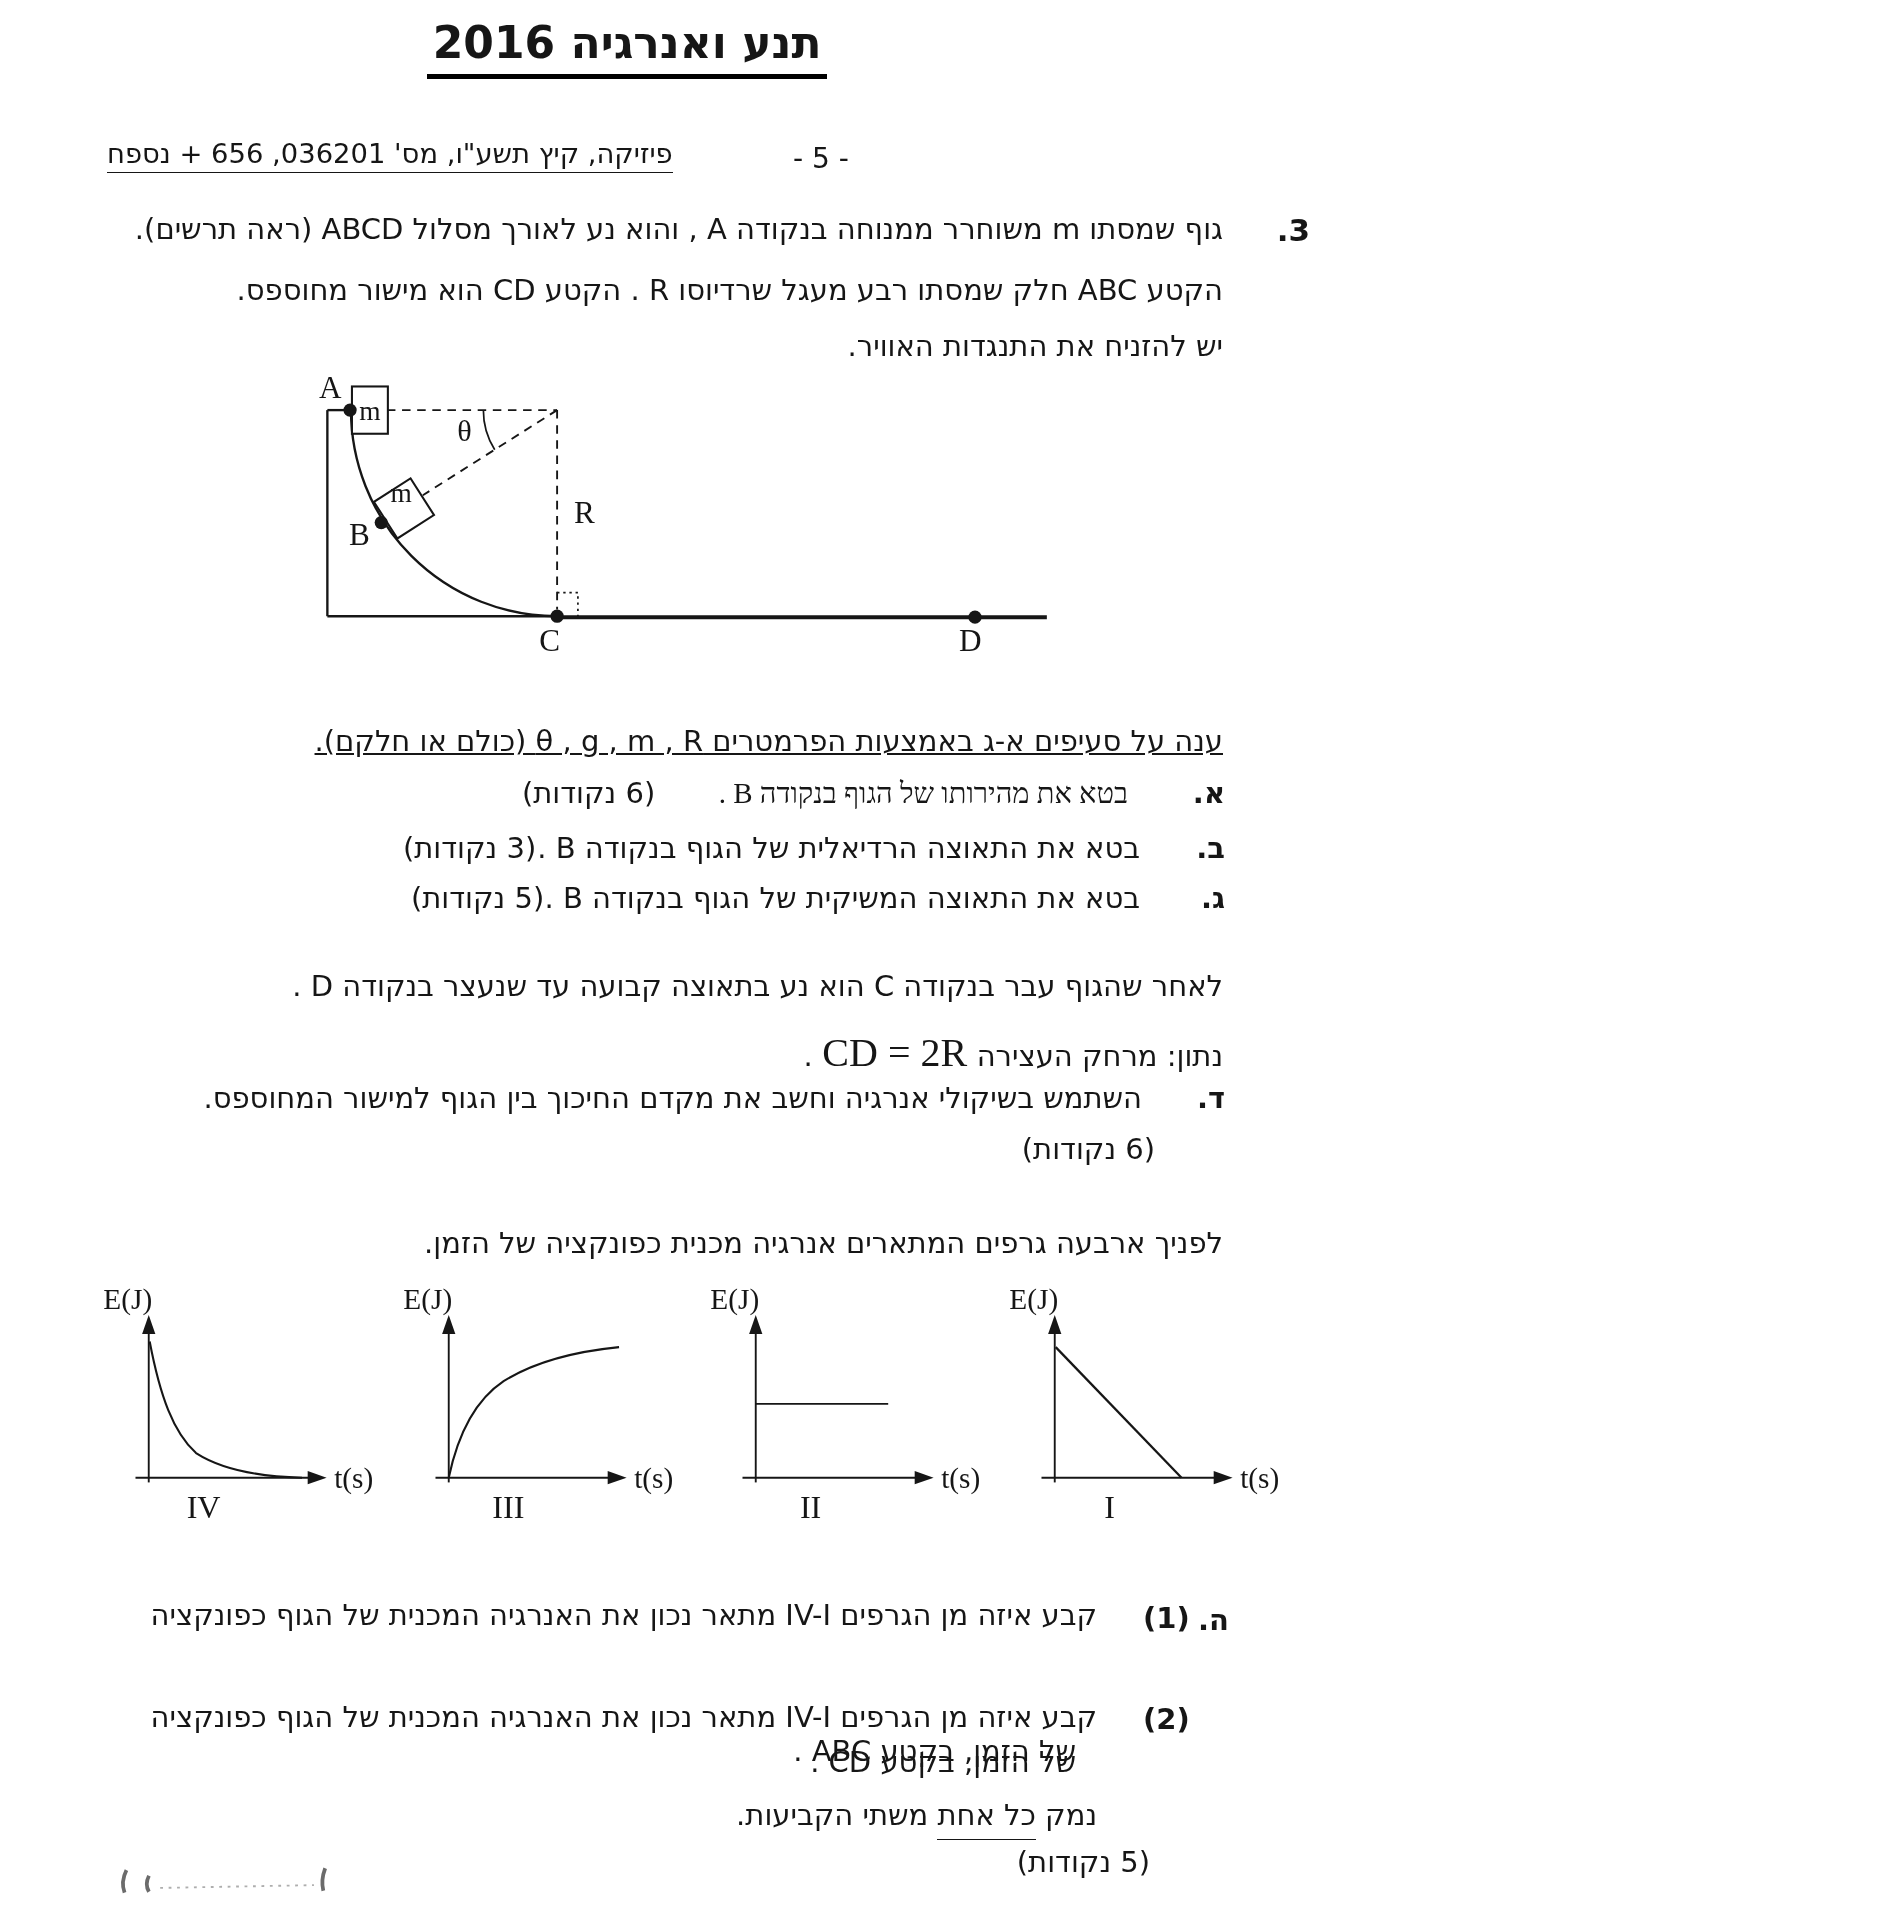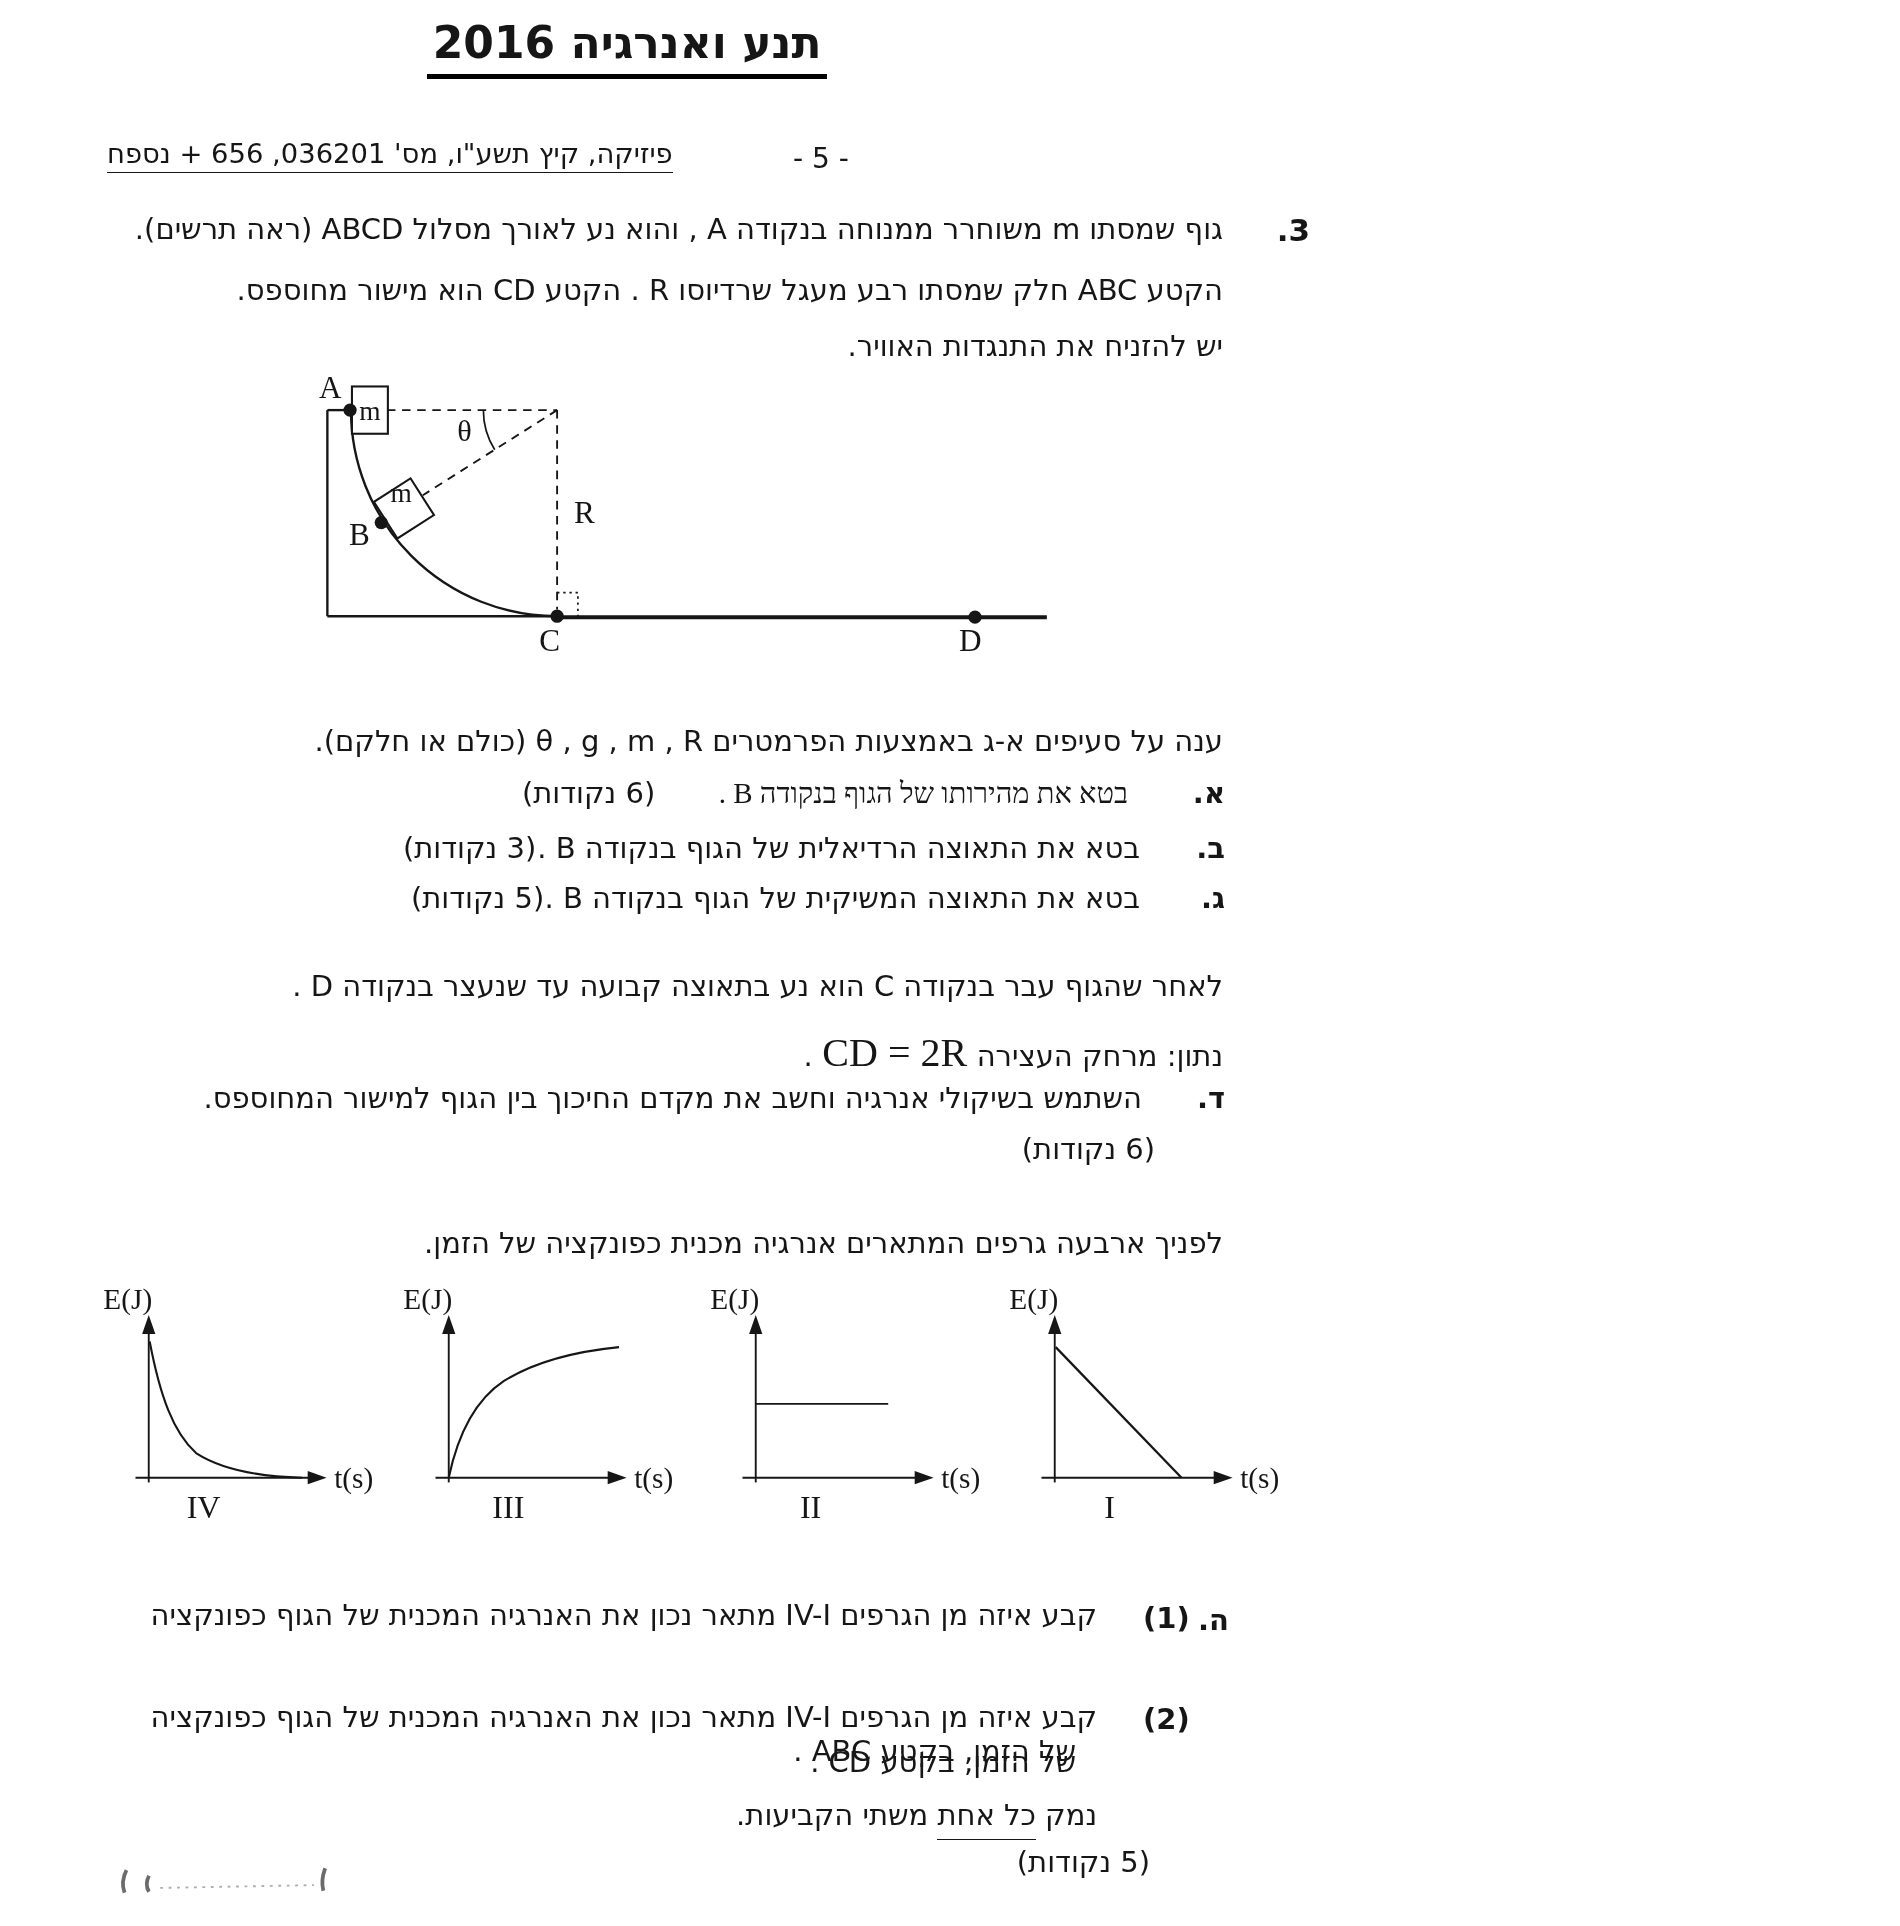--- a/index.html
+++ b/index.html
@@ -72,21 +72,21 @@
     <text x="110" y="40" font-size="33" text-anchor="end">A</text>
     <text x="140" y="63" font-size="29" text-anchor="middle">m</text>
     <text x="140" y="196" font-size="33" text-anchor="end">B</text>
     <text x="173" y="150" font-size="29" text-anchor="middle">m</text>
     <text x="330" y="308" font-size="33" text-anchor="middle">C</text>
     <text x="775" y="308" font-size="33" text-anchor="middle">D</text>
     <text x="356" y="172" font-size="33">R</text>
     <text x="240" y="86" font-size="32" text-anchor="middle">θ</text>
   </svg>
 
-  <div class="abs he" style="right:677px;top:722px;">ענה על סעיפים א-ג באמצעות הפרמטרים θ , g , m , R (כולם או חלקם).</div>
+  <div class="abs he" style="right:677px;top:722px;text-decoration:underline;">ענה על סעיפים א-ג באמצעות הפרמטרים θ , g , m , R (כולם או חלקם).</div>
 
   <div class="abs he b" style="right:675px;top:774px;">א.</div>
   <div class="abs he" style="right:772px;top:774px;font-family:Liberation Serif, serif;">בטא את מהירותו של הגוף בנקודה B .</div>
   <div class="abs he" style="left:522px;top:774px;">(6 נקודות)</div>
 
   <div class="abs he b" style="right:675px;top:829px;">ב.</div>
   <div class="abs he" style="right:760px;top:829px;">בטא את התאוצה הרדיאלית של הגוף בנקודה B .</div>
   <div class="abs he" style="left:403px;top:829px;">(3 נקודות)</div>
 
   <div class="abs he b" style="right:675px;top:879px;">ג.</div>

